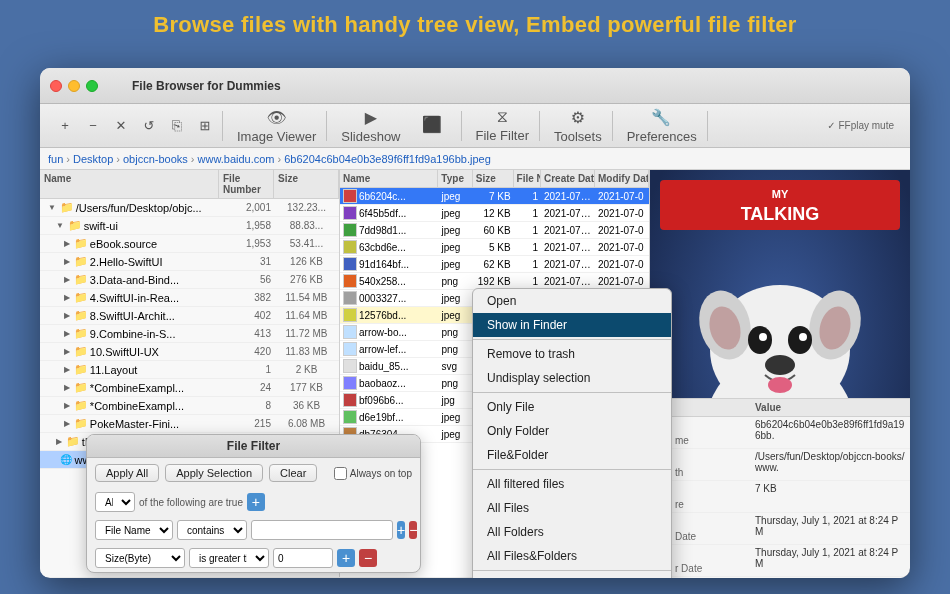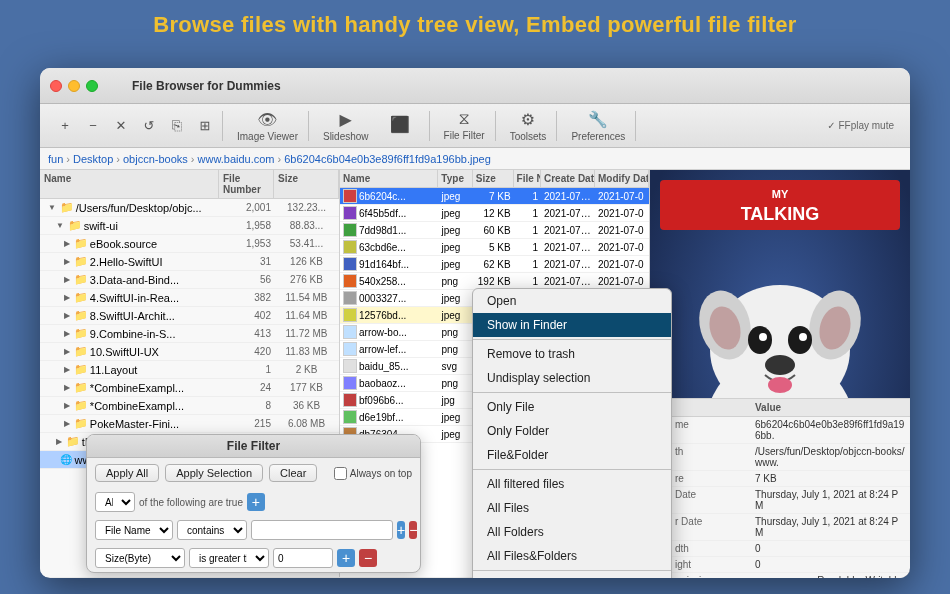--- a/index.html
+++ b/index.html
@@ -102,21 +102,21 @@
       display: flex;
       flex-direction: column;
       align-items: center;
       gap: 2px;
       padding: 2px 6px;
       border-radius: 4px;
       cursor: pointer;
       min-width: 48px;
     }
     .toolbar-icon-btn .icon { font-size: 16px; color: #555; }
-    .toolbar-icon-btn .label { font-size: 10px; color: #555; }
+    .toolbar-icon-btn .label { font-size: 13px; color: #555; }
     .toolbar-spacer { flex: 1; }
     .ffplay-badge {
       font-size: 10px;
       color: #666;
       margin-right: 8px;
     }
 
     
     .breadcrumb {
       height: 22px;
@@ -277,21 +277,21 @@
       color: #555;
     }
     .props-col { padding: 3px 4px; }
     .props-col-key { width: 80px; }
     .props-col-val { flex: 1; }
     .prop-row {
       display: flex;
       border-bottom: 1px solid #eeeeee;
       min-height: 16px;
     }
-    .prop-key { width: 80px; padding: 2px 4px; font-weight: 500; color: #666; flex-shrink: 0; }
+    .prop-key { width: 80px; padding: 2px 4px; font-weight: 500; color: #666; flex-shrink: 0; margin-top: 16px; }
     .prop-val { flex: 1; padding: 2px 4px; color: #333; word-break: break-all; }
 
     
     .context-menu {
       position: absolute;
       top: 220px;
       left: 432px;
       width: 200px;
       background: #f0f0f0;
       border: 1px solid #b0b0b0;

